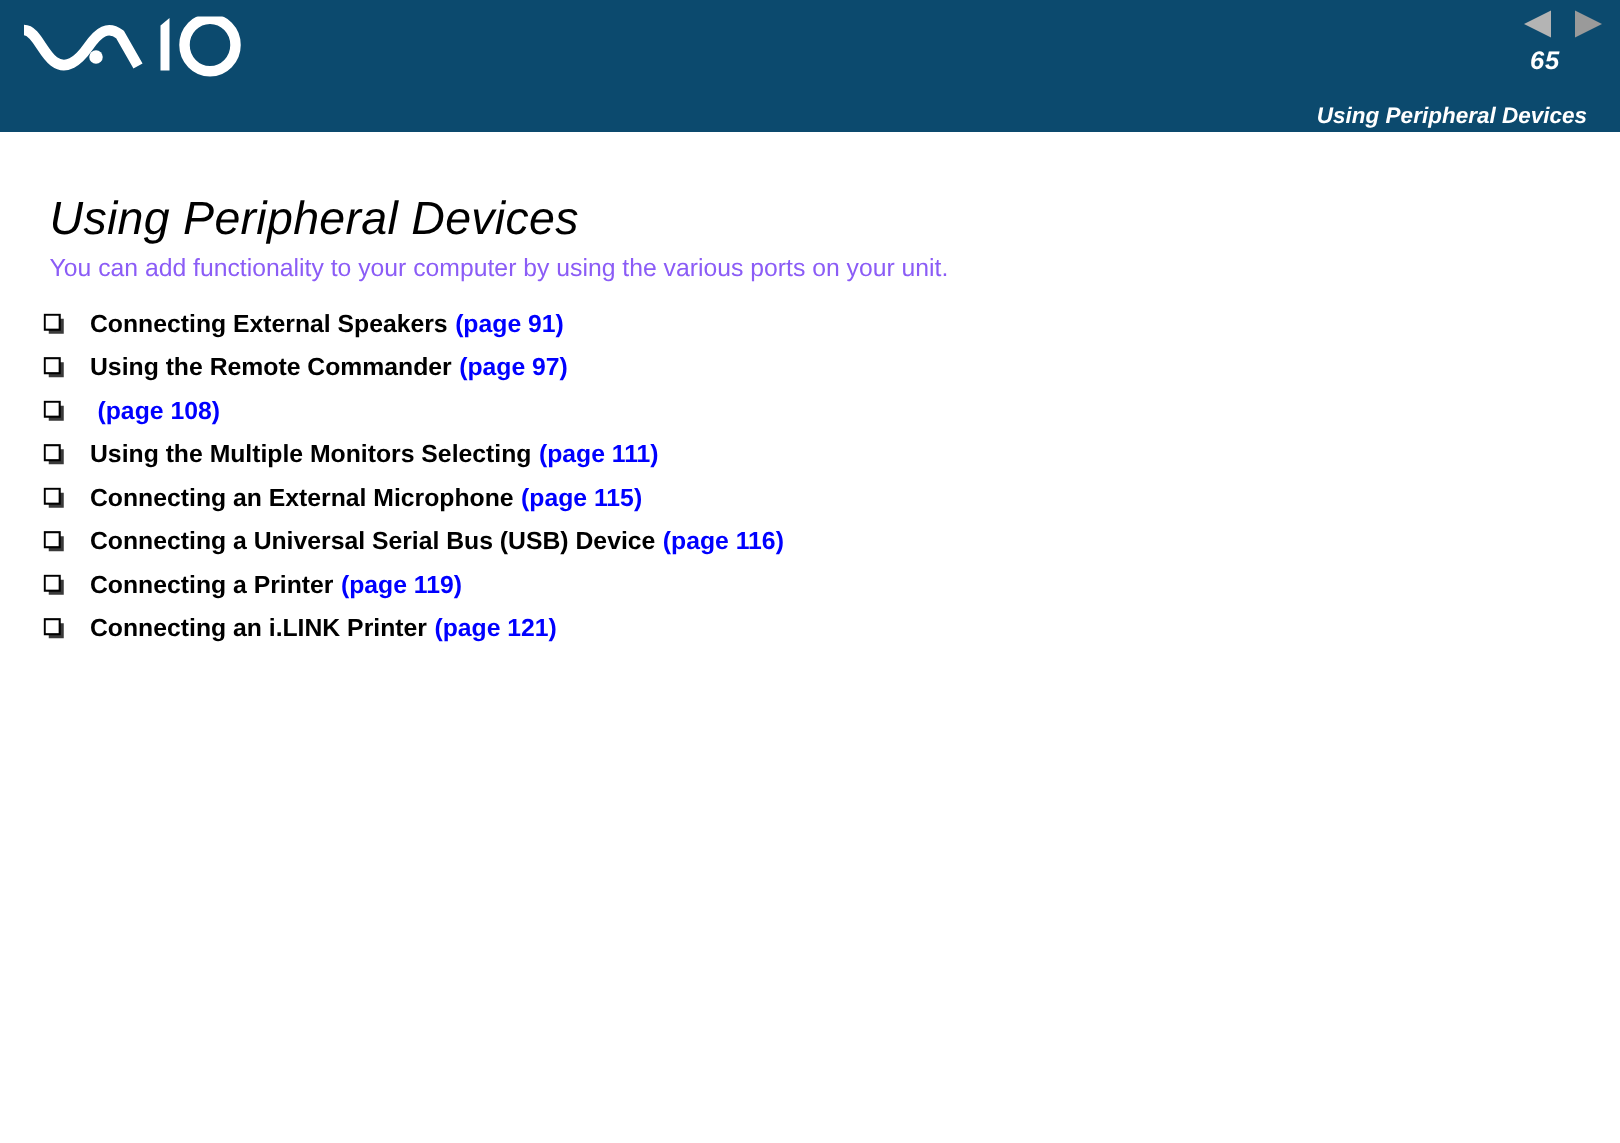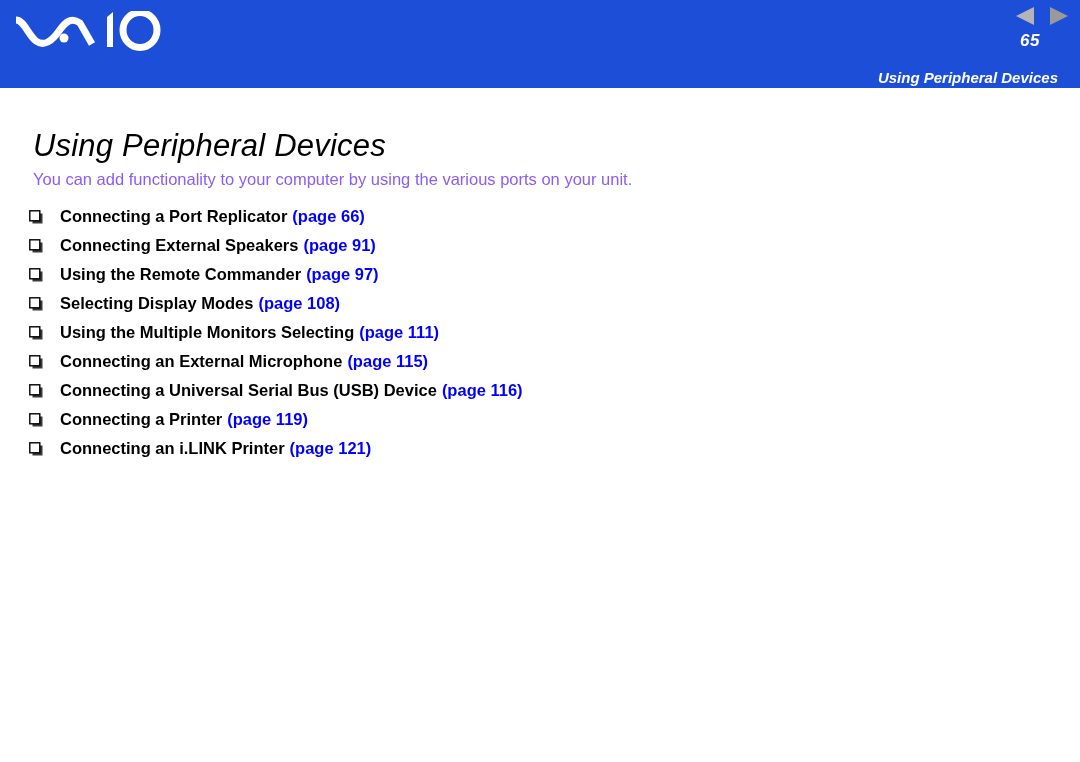--- a/index.html
+++ b/index.html
@@ -16,21 +16,21 @@
     position: relative;
   }
 
   
   .header-band {
     position: absolute;
     top: 0;
     left: 0;
     width: 1080px;
     height: 88px;
-    background: #1d4ed8;
+    background: #0c4a6e;
     overflow: hidden;
   }
 
   
   .vaio-logo {
     position: absolute;
     left: 14px;
     top: 11px;
     width: 148px;
     height: 42px;
@@ -199,45 +199,36 @@
   <h1 class="doc-title">Using Peripheral Devices</h1>
 
   <p class="intro-paragraph">You can add functionality to your computer by using the various ports on your unit.</p>
 
   <div class="toc-list">
       <div class="toc-item">
         <span class="toc-bullet"><svg width="15" height="15" viewBox="0 0 15 15" xmlns="http://www.w3.org/2000/svg">
             <rect x="3.5" y="3.5" width="10" height="10" fill="#3a3a3a"></rect>
             <rect x="0.8" y="0.8" width="10" height="10" fill="#ffffff" stroke="#000000" stroke-width="1.4"></rect>
           </svg></span>
-        <span class="toc-label">Connecting a Port Replicator</span>
-        <span class="toc-pageref">(page 66)</span>
-      </div>
-      <div class="toc-item">
-        <span class="toc-bullet"><svg width="15" height="15" viewBox="0 0 15 15" xmlns="http://www.w3.org/2000/svg">
-            <rect x="3.5" y="3.5" width="10" height="10" fill="#3a3a3a"></rect>
-            <rect x="0.8" y="0.8" width="10" height="10" fill="#ffffff" stroke="#000000" stroke-width="1.4"></rect>
-          </svg></span>
         <span class="toc-label">Connecting External Speakers</span>
         <span class="toc-pageref">(page 91)</span>
       </div>
       <div class="toc-item">
         <span class="toc-bullet"><svg width="15" height="15" viewBox="0 0 15 15" xmlns="http://www.w3.org/2000/svg">
             <rect x="3.5" y="3.5" width="10" height="10" fill="#3a3a3a"></rect>
             <rect x="0.8" y="0.8" width="10" height="10" fill="#ffffff" stroke="#000000" stroke-width="1.4"></rect>
           </svg></span>
         <span class="toc-label">Using the Remote Commander</span>
         <span class="toc-pageref">(page 97)</span>
       </div>
       <div class="toc-item">
         <span class="toc-bullet"><svg width="15" height="15" viewBox="0 0 15 15" xmlns="http://www.w3.org/2000/svg">
             <rect x="3.5" y="3.5" width="10" height="10" fill="#3a3a3a"></rect>
             <rect x="0.8" y="0.8" width="10" height="10" fill="#ffffff" stroke="#000000" stroke-width="1.4"></rect>
           </svg></span>
-        <span class="toc-label">Selecting Display Modes</span>
         <span class="toc-pageref">(page 108)</span>
       </div>
       <div class="toc-item">
         <span class="toc-bullet"><svg width="15" height="15" viewBox="0 0 15 15" xmlns="http://www.w3.org/2000/svg">
             <rect x="3.5" y="3.5" width="10" height="10" fill="#3a3a3a"></rect>
             <rect x="0.8" y="0.8" width="10" height="10" fill="#ffffff" stroke="#000000" stroke-width="1.4"></rect>
           </svg></span>
         <span class="toc-label">Using the Multiple Monitors Selecting</span>
         <span class="toc-pageref">(page 111)</span>
       </div>

